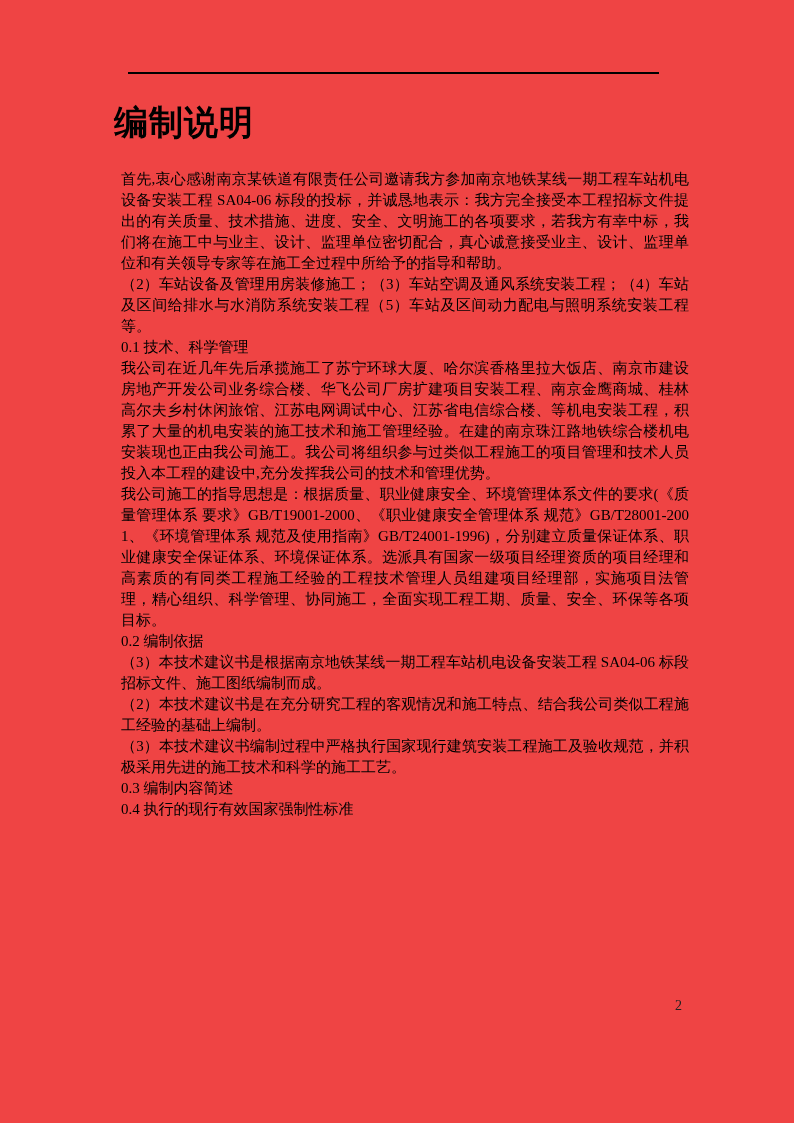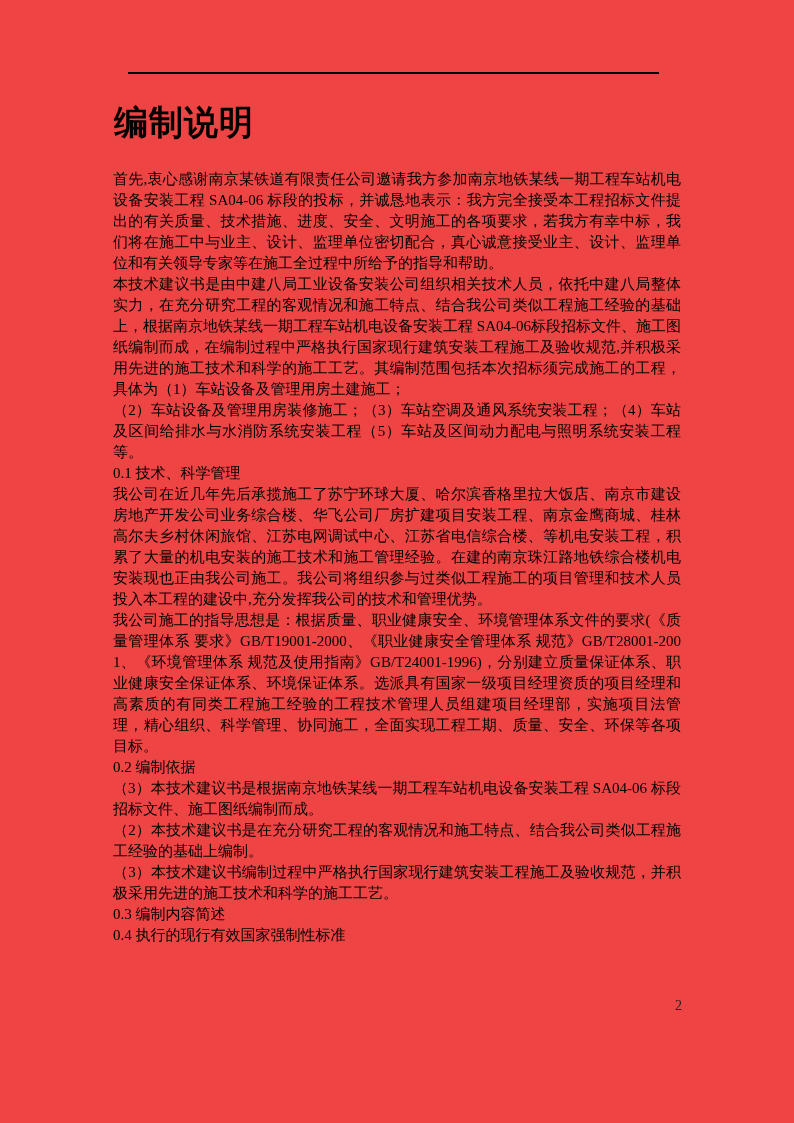--- a/index.html
+++ b/index.html
@@ -31,21 +31,21 @@
     margin: 0;
     font-family: "Liberation Sans", "DejaVu Sans", sans-serif;
     font-size: 34px;
     font-weight: 700;
     letter-spacing: 1px;
     color: #000000;
     white-space: nowrap;
   }
   .doc-body {
     position: absolute;
-    left: 113px;
+    left: 121px;
     top: 169px;
     width: 568px;
     font-size: 15px;
     line-height: 21px;
     text-align: justify;
     text-justify: inter-ideograph;
     word-break: break-all;
   }
   .doc-body .block {
     margin: 0;
@@ -65,21 +65,20 @@
 <body>
 
 <div class="page">
 
   <div class="header-rule"></div>
 
   <h1 class="doc-title">编制说明</h1>
 
   <div class="doc-body">
     <div class="block">首先,衷心感谢南京某铁道有限责任公司邀请我方参加南京地铁某线一期工程车站机电设备安装工程 SA04-06 标段的投标，并诚恳地表示：我方完全接受本工程招标文件提出的有关质量、技术措施、进度、安全、文明施工的各项要求，若我方有幸中标，我们将在施工中与业主、设计、监理单位密切配合，真心诚意接受业主、设计、监理单位和有关领导专家等在施工全过程中所给予的指导和帮助。</div>
-    <div class="block">本技术建议书是由中建八局工业设备安装公司组织相关技术人员，依托中建八局整体实力，在充分研究工程的客观情况和施工特点、结合我公司类似工程施工经验的基础上，根据南京地铁某线一期工程车站机电设备安装工程 SA04-06标段招标文件、施工图纸编制而成，在编制过程中严格执行国家现行建筑安装工程施工及验收规范,并积极采用先进的施工技术和科学的施工工艺。其编制范围包括本次招标须完成施工的工程，具体为（1）车站设备及管理用房土建施工；</div>
     <div class="block">（2）车站设备及管理用房装修施工；（3）车站空调及通风系统安装工程；（4）车站及区间给排水与水消防系统安装工程（5）车站及区间动力配电与照明系统安装工程等。</div>
     <div class="block">0.1 技术、科学管理</div>
     <div class="block">我公司在近几年先后承揽施工了苏宁环球大厦、哈尔滨香格里拉大饭店、南京市建设房地产开发公司业务综合楼、华飞公司厂房扩建项目安装工程、南京金鹰商城、桂林高尔夫乡村休闲旅馆、江苏电网调试中心、江苏省电信综合楼、等机电安装工程，积累了大量的机电安装的施工技术和施工管理经验。在建的南京珠江路地铁综合楼机电安装现也正由我公司施工。我公司将组织参与过类似工程施工的项目管理和技术人员投入本工程的建设中,充分发挥我公司的技术和管理优势。</div>
     <div class="block">我公司施工的指导思想是：根据质量、职业健康安全、环境管理体系文件的要求(《质量管理体系 要求》GB/T19001-2000、《职业健康安全管理体系 规范》GB/T28001-2001、《环境管理体系 规范及使用指南》GB/T24001-1996)，分别建立质量保证体系、职业健康安全保证体系、环境保证体系。选派具有国家一级项目经理资质的项目经理和高素质的有同类工程施工经验的工程技术管理人员组建项目经理部，实施项目法管理，精心组织、科学管理、协同施工，全面实现工程工期、质量、安全、环保等各项目标。</div>
     <div class="block">0.2 编制依据</div>
     <div class="block">（3）本技术建议书是根据南京地铁某线一期工程车站机电设备安装工程 SA04-06 标段招标文件、施工图纸编制而成。</div>
     <div class="block">（2）本技术建议书是在充分研究工程的客观情况和施工特点、结合我公司类似工程施工经验的基础上编制。</div>
     <div class="block">（3）本技术建议书编制过程中严格执行国家现行建筑安装工程施工及验收规范，并积极采用先进的施工技术和科学的施工工艺。</div>
     <div class="block">0.3 编制内容简述</div>
     <div class="block">0.4 执行的现行有效国家强制性标准</div>

